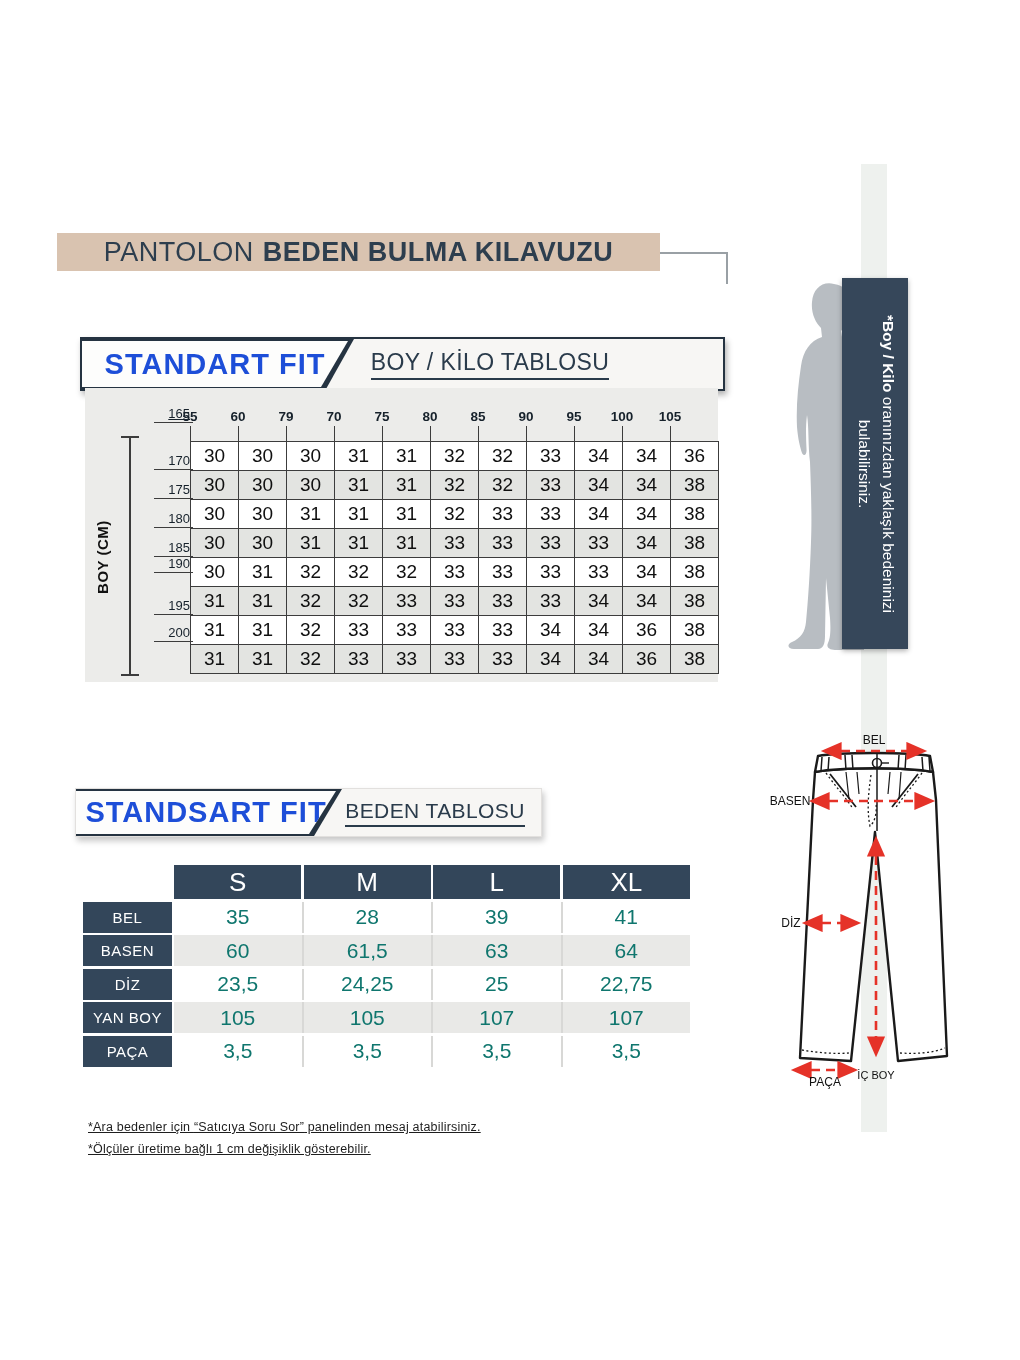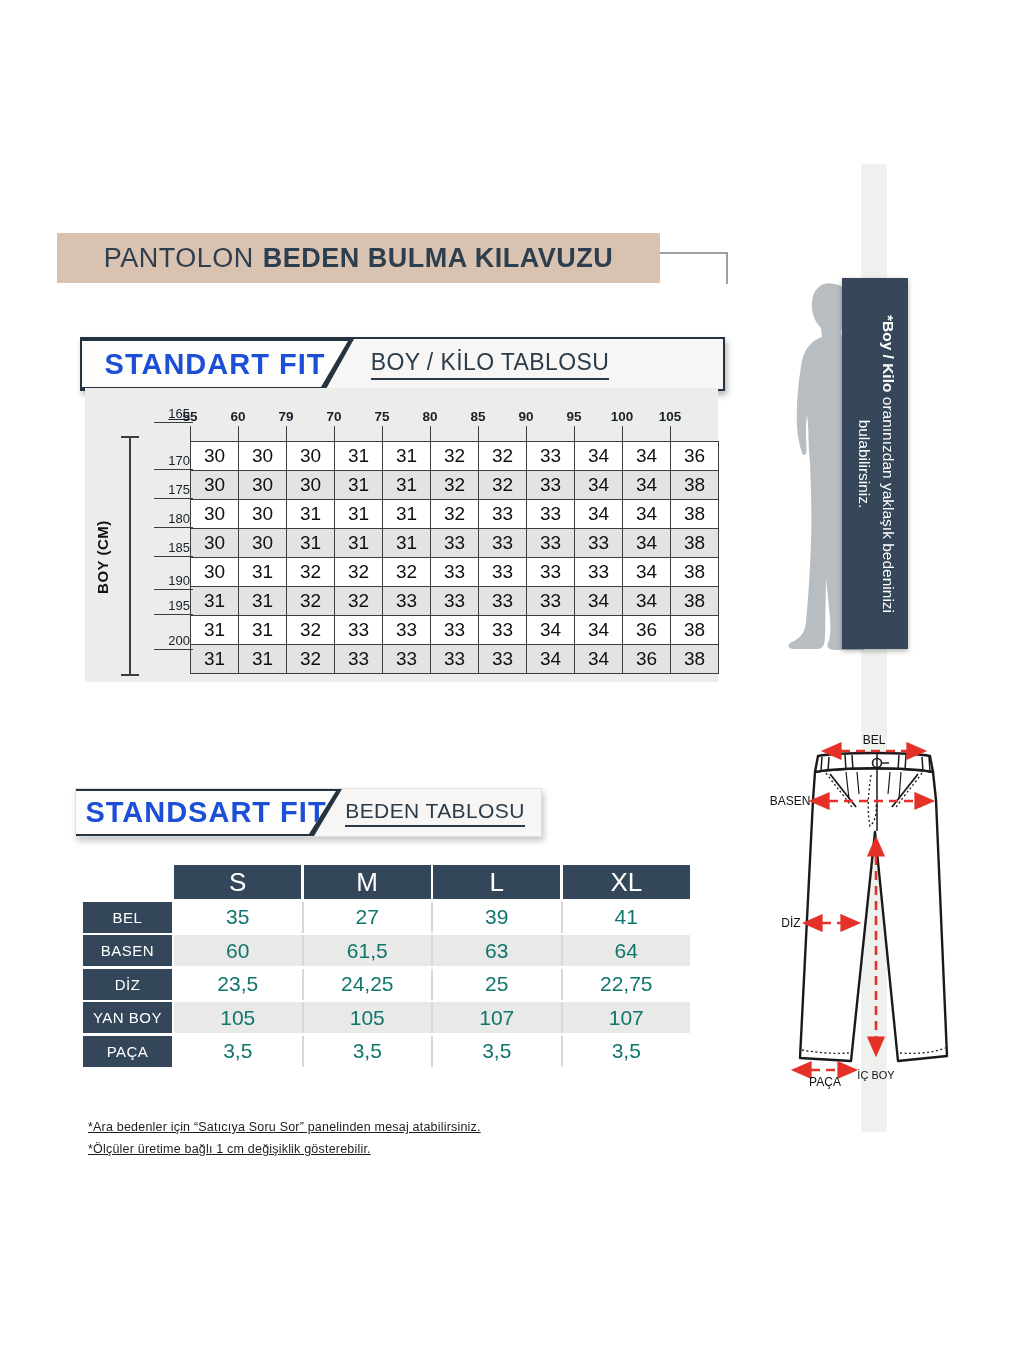--- a/index.html
+++ b/index.html
@@ -1,21 +1,21 @@
 <!DOCTYPE html>
 <html><head>
 <meta charset="utf-8">
 <style>
   html,body{margin:0;padding:0;background:#fff;}
   .canvas{position:relative;width:1020px;height:1360px;background:#ffffff;
           font-family:"Liberation Sans",sans-serif;overflow:hidden;}
   .abs{position:absolute;}
 
   
-  .title-bar{left:57px;top:233px;width:603px;height:50px;background:#d9c3b0;
+  .title-bar{left:57px;top:233px;width:603px;height:38px;background:#d9c3b0;
              display:flex;align-items:center;justify-content:center;
              font-size:27px;color:#2d3e4e;letter-spacing:.5px;}
   .title-bar .bold{font-weight:bold;margin-left:9px;}
   .corner-bracket{left:660px;top:252px;width:66px;height:30px;
                   border-top:2px solid #99a0a5;border-right:2px solid #99a0a5;}
 
   
   .banner{background:#f7f6f4;box-shadow:2px 4px 6px rgba(0,0,0,.30);}
   #banner1{left:80px;top:337px;width:641px;height:50px;border:2px solid #253341;}
   #banner2{left:75px;top:788px;width:465px;height:47px;border:1px solid #e2e0de;box-shadow:2px 4px 6px rgba(0,0,0,.22);}
@@ -244,23 +244,23 @@
       <div class="stub" style="left: 488.5px;"></div>
       <div class="wlabel" style="left: 515px;">100</div>
       <div class="stub" style="left: 536.5px;"></div>
       <div class="wlabel" style="left: 563px;">105</div>
       <div class="stub" style="left: 584.5px;"></div>
       <div class="hlabel" style="top: 17px; text-decoration: underline;">165</div>
       <div class="hlabel" style="top: 63.5px;">170</div>
       <div class="hlabel" style="top: 92.5px;">175</div>
       <div class="hlabel" style="top: 121.5px;">180</div>
       <div class="hlabel" style="top: 150.5px;">185</div>
-      <div class="hlabel" style="top: 184px;">190</div>
+      <div class="hlabel" style="top: 167px;">190</div>
       <div class="hlabel" style="top: 208.5px;">195</div>
-      <div class="hlabel" style="top: 244px;">200</div>
+      <div class="hlabel" style="top: 236px;">200</div>
     </div>
 
   <div class="abs banner" id="banner2">
     <div class="slab-back"></div>
     <div class="slab">
       <span>STANDSART FIT</span>
     </div>
     <div class="banner-right">
       <span>BEDEN TABLOSU</span>
     </div>
@@ -273,21 +273,21 @@
           <div class="t2head">S</div>
           <div class="t2head">M</div>
           <div class="t2head">L</div>
           <div class="t2head">XL</div>
         </div>
       </div>
       <div class="t2row">
         <div class="t2label">BEL</div>
         <div class="t2strip rowband-plain">
           <div class="t2cell">35</div>
-          <div class="t2cell">27</div>
+          <div class="t2cell">28</div>
           <div class="t2cell">39</div>
           <div class="t2cell">41</div>
         </div>
       </div>
       <div class="t2row">
         <div class="t2label">BASEN</div>
         <div class="t2strip rowband-alt">
           <div class="t2cell">60</div>
           <div class="t2cell">61,5</div>
           <div class="t2cell">63</div>

